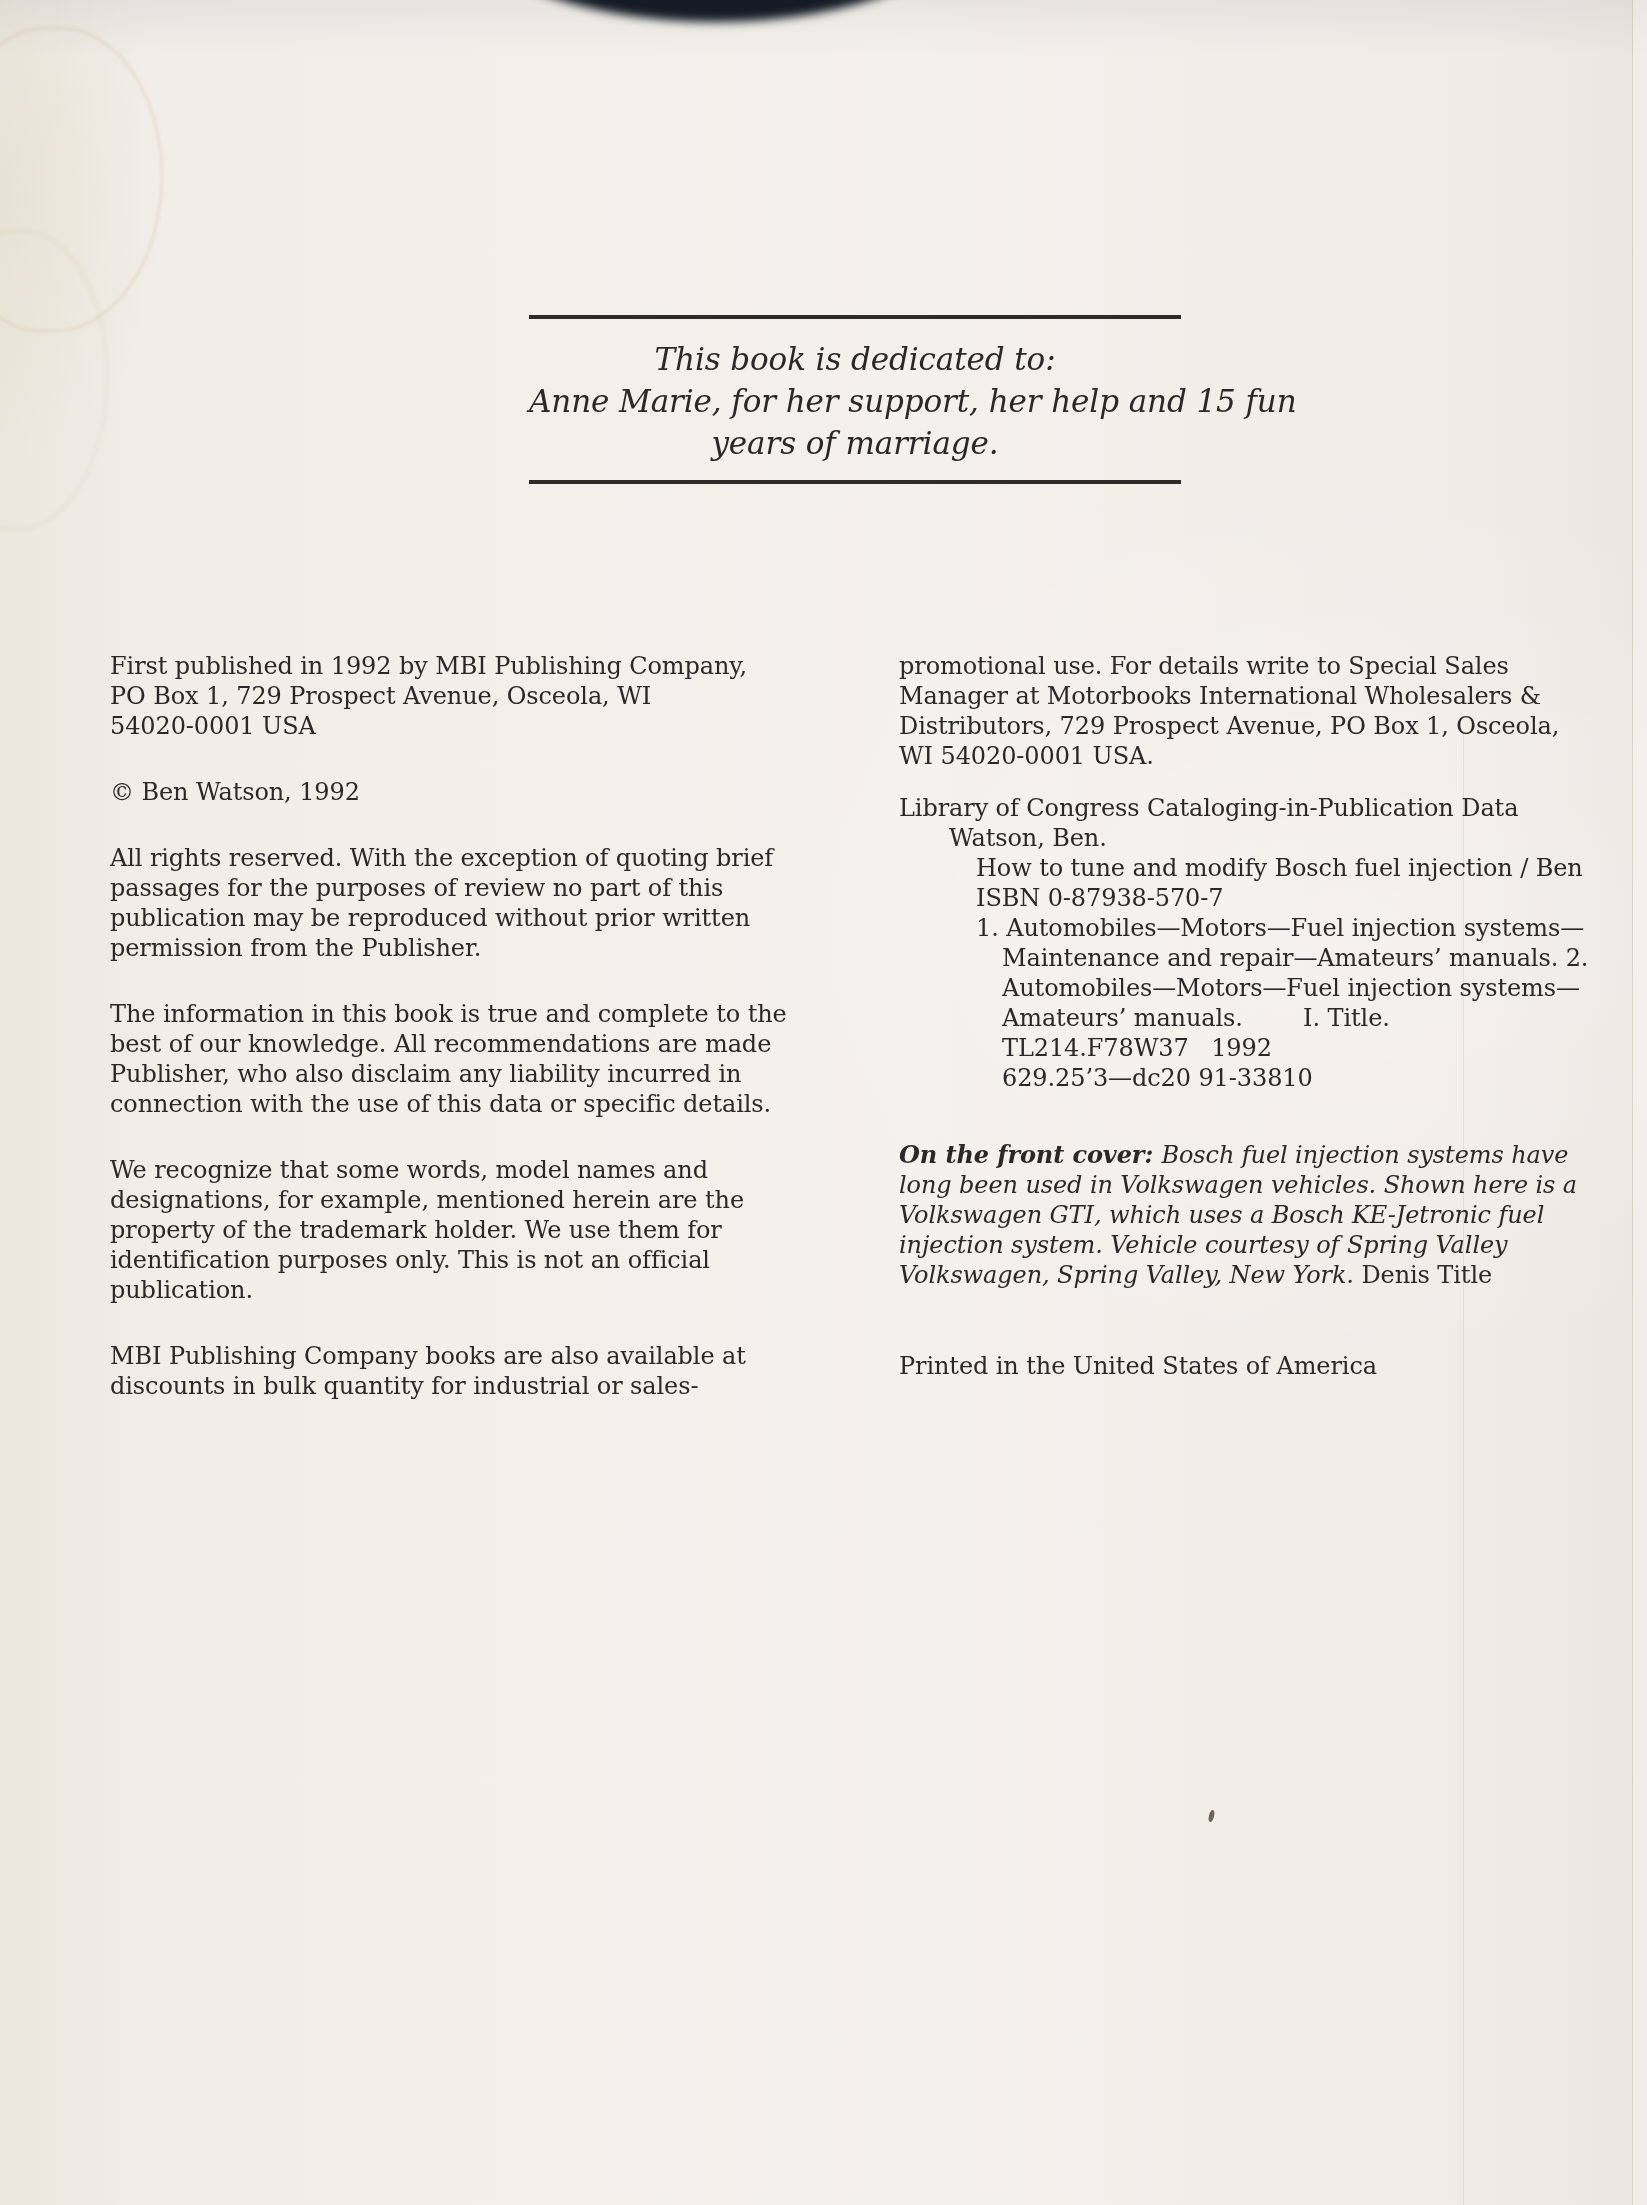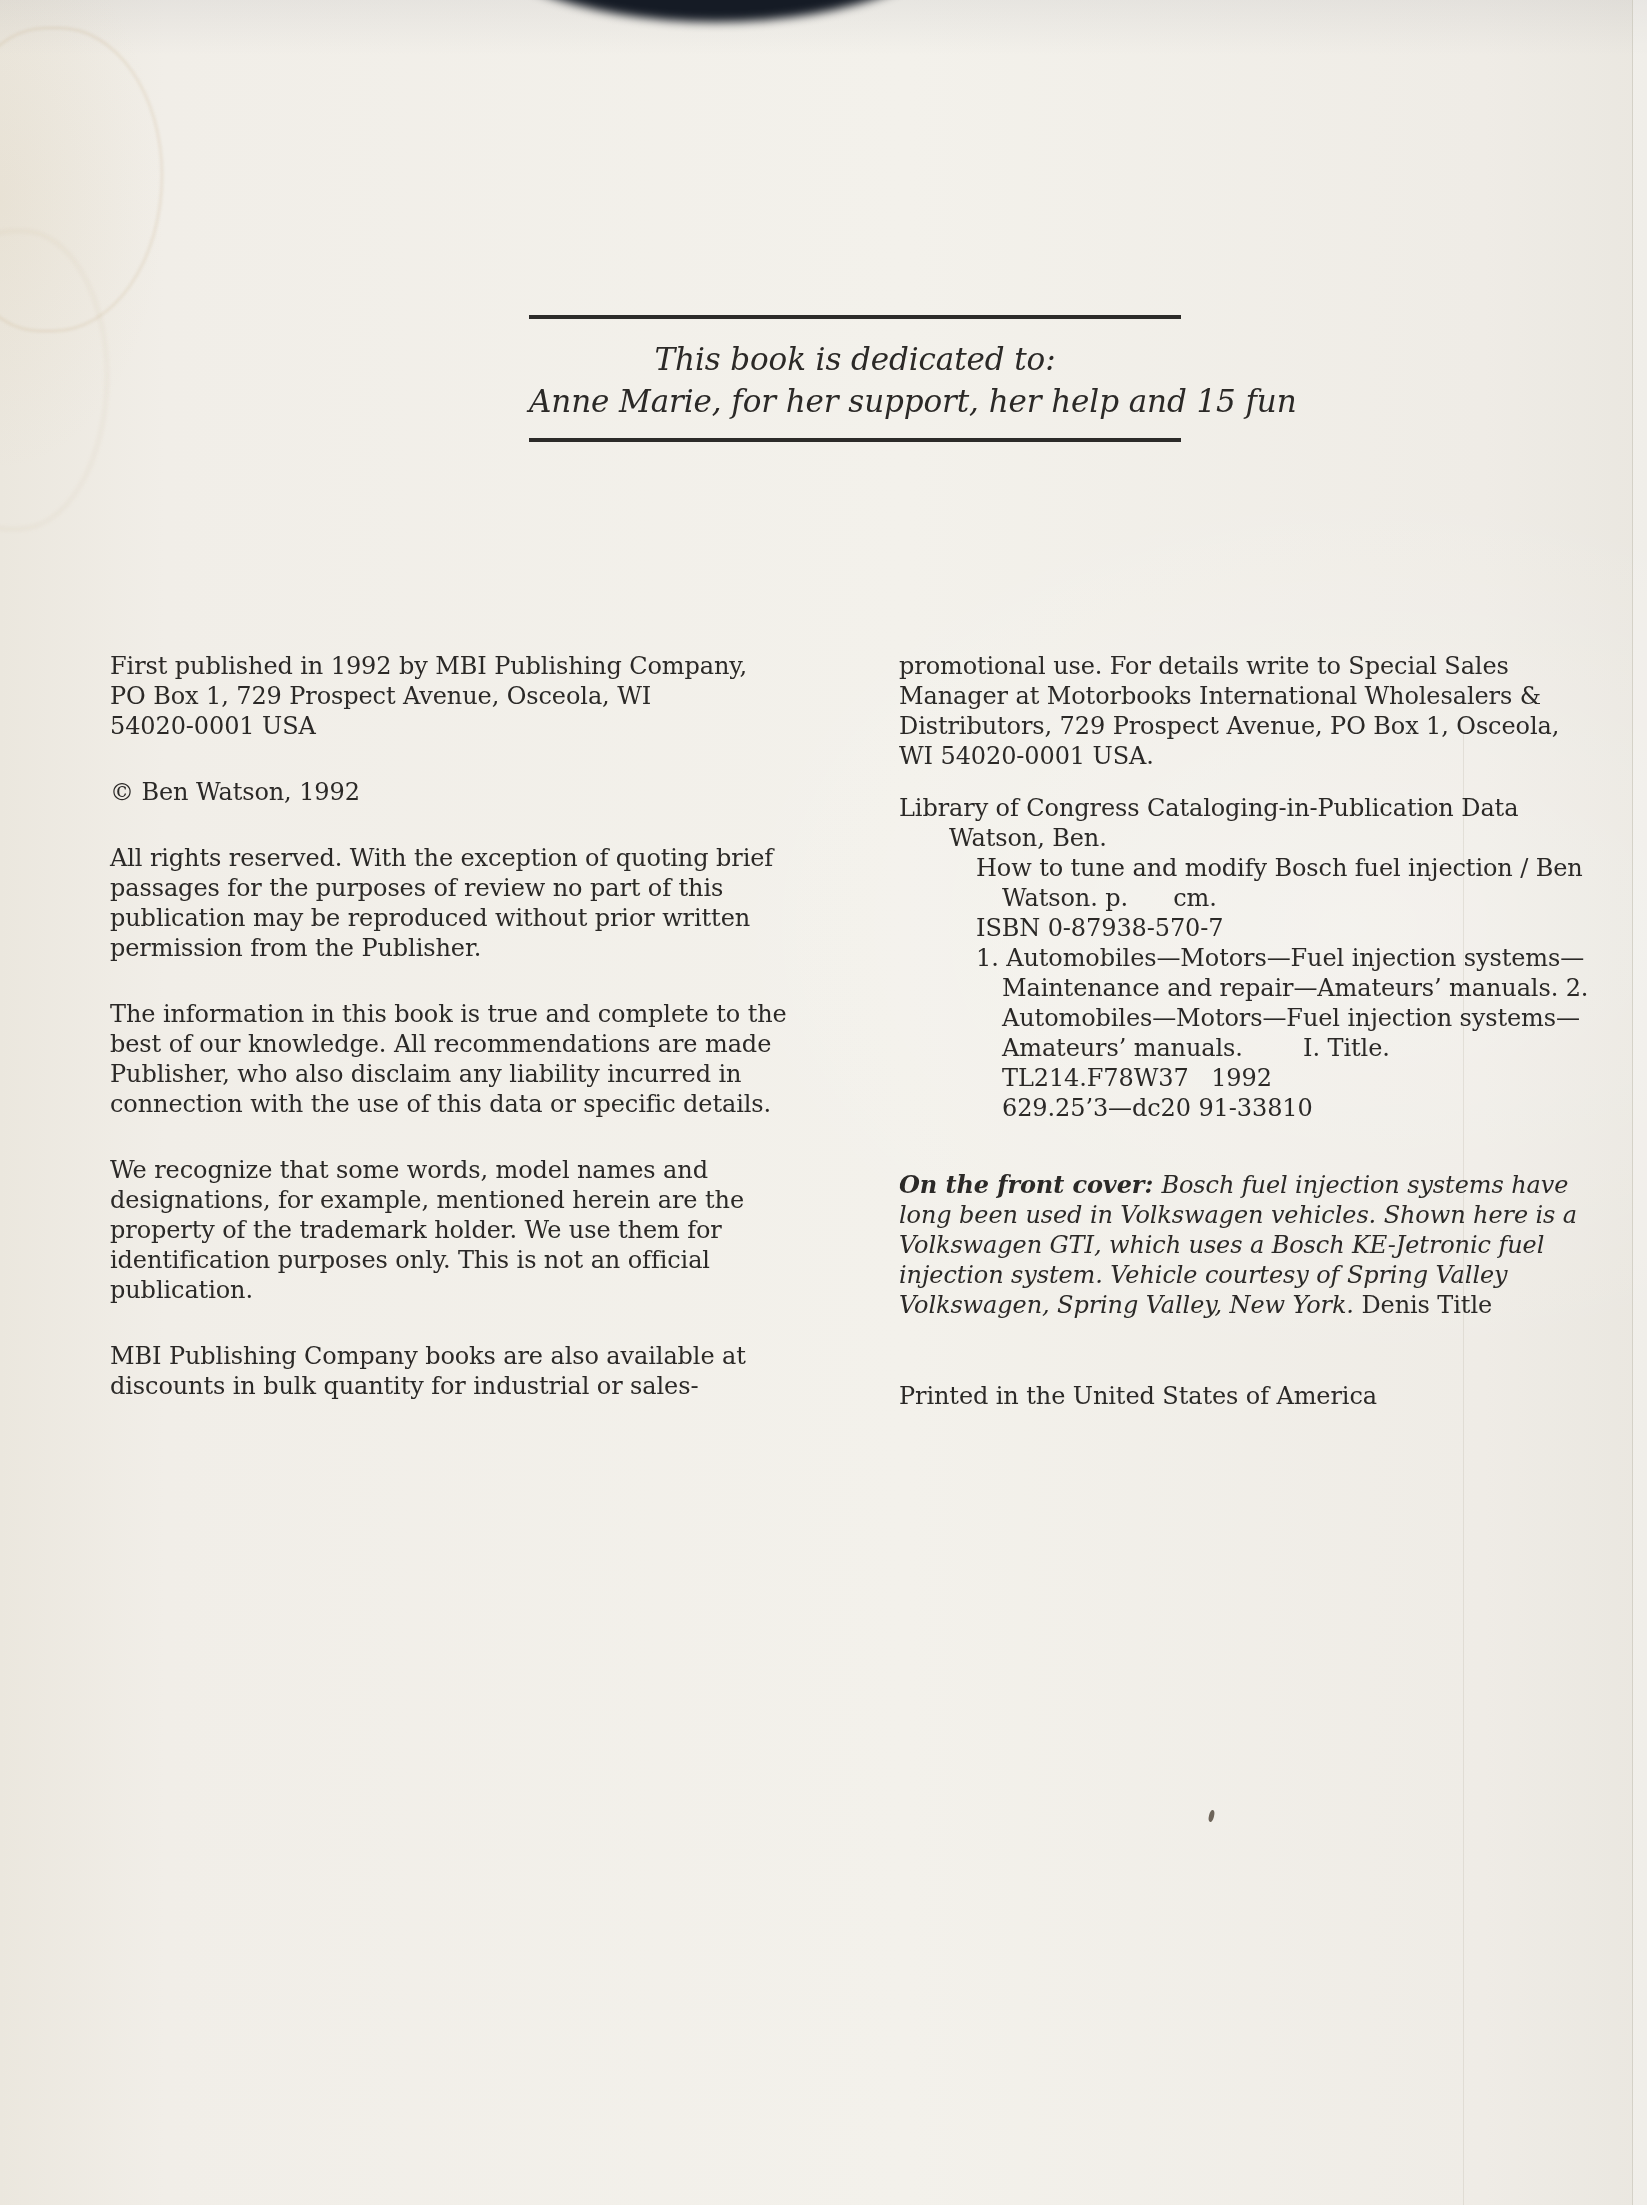--- a/index.html
+++ b/index.html
@@ -66,20 +66,21 @@
   <div class="stain stain2"></div>
   <div class="right-edge"></div>
   <div class="crease"></div>
   <div class="speck"></div>
 
   <section class="dedication">
     <div class="rule"></div>
     <div class="ded-text">
         <div class="line">This book is dedicated to:</div>
         <div class="line">Anne Marie, for her support, her help and 15 fun</div>
+        <div class="line">years of marriage.</div>
       </div>
     <div class="rule"></div>
   </section>
 
   <section class="col col-left">
     <div class="para">
         <div class="line">First published in 1992 by MBI Publishing Company,</div>
         <div class="line">PO Box 1, 729 Prospect Avenue, Osceola, WI</div>
         <div class="line">54020-0001 USA</div>
       </div>
@@ -115,21 +116,20 @@
     <div class="para para-promo">
         <div class="line">promotional use. For details write to Special Sales</div>
         <div class="line">Manager at Motorbooks International Wholesalers &amp;</div>
         <div class="line">Distributors, 729 Prospect Avenue, PO Box 1, Osceola,</div>
         <div class="line">WI 54020-0001 USA.</div>
       </div>
     <div class="para para-loc">
         <div class="line indent-0">Library of Congress Cataloging-in-Publication Data</div>
         <div class="line indent-1">Watson, Ben.</div>
         <div class="line indent-2">How to tune and modify Bosch fuel injection / Ben</div>
-        <div class="line indent-3">Watson. p.      cm.</div>
         <div class="line indent-2">ISBN 0-87938-570-7</div>
         <div class="line indent-2">1. Automobiles—Motors—Fuel injection systems—</div>
         <div class="line indent-3">Maintenance and repair—Amateurs’ manuals. 2.</div>
         <div class="line indent-3">Automobiles—Motors—Fuel injection systems—</div>
         <div class="line indent-3">Amateurs’ manuals.        I. Title.</div>
         <div class="line indent-3">TL214.F78W37   1992</div>
         <div class="line indent-3">629.25’3—dc20 91-33810</div>
       </div>
     <div class="para para-front"><span class="fc-label">On the front cover: </span><span class="fc-body">Bosch fuel injection systems have long been used in Volkswagen vehicles. Shown here is a Volkswagen GTI, which uses a Bosch KE-Jetronic fuel injection system. Vehicle courtesy of Spring Valley Volkswagen, Spring Valley, New York. </span><span class="fc-credit">Denis Title</span></div>
     <div class="para">

